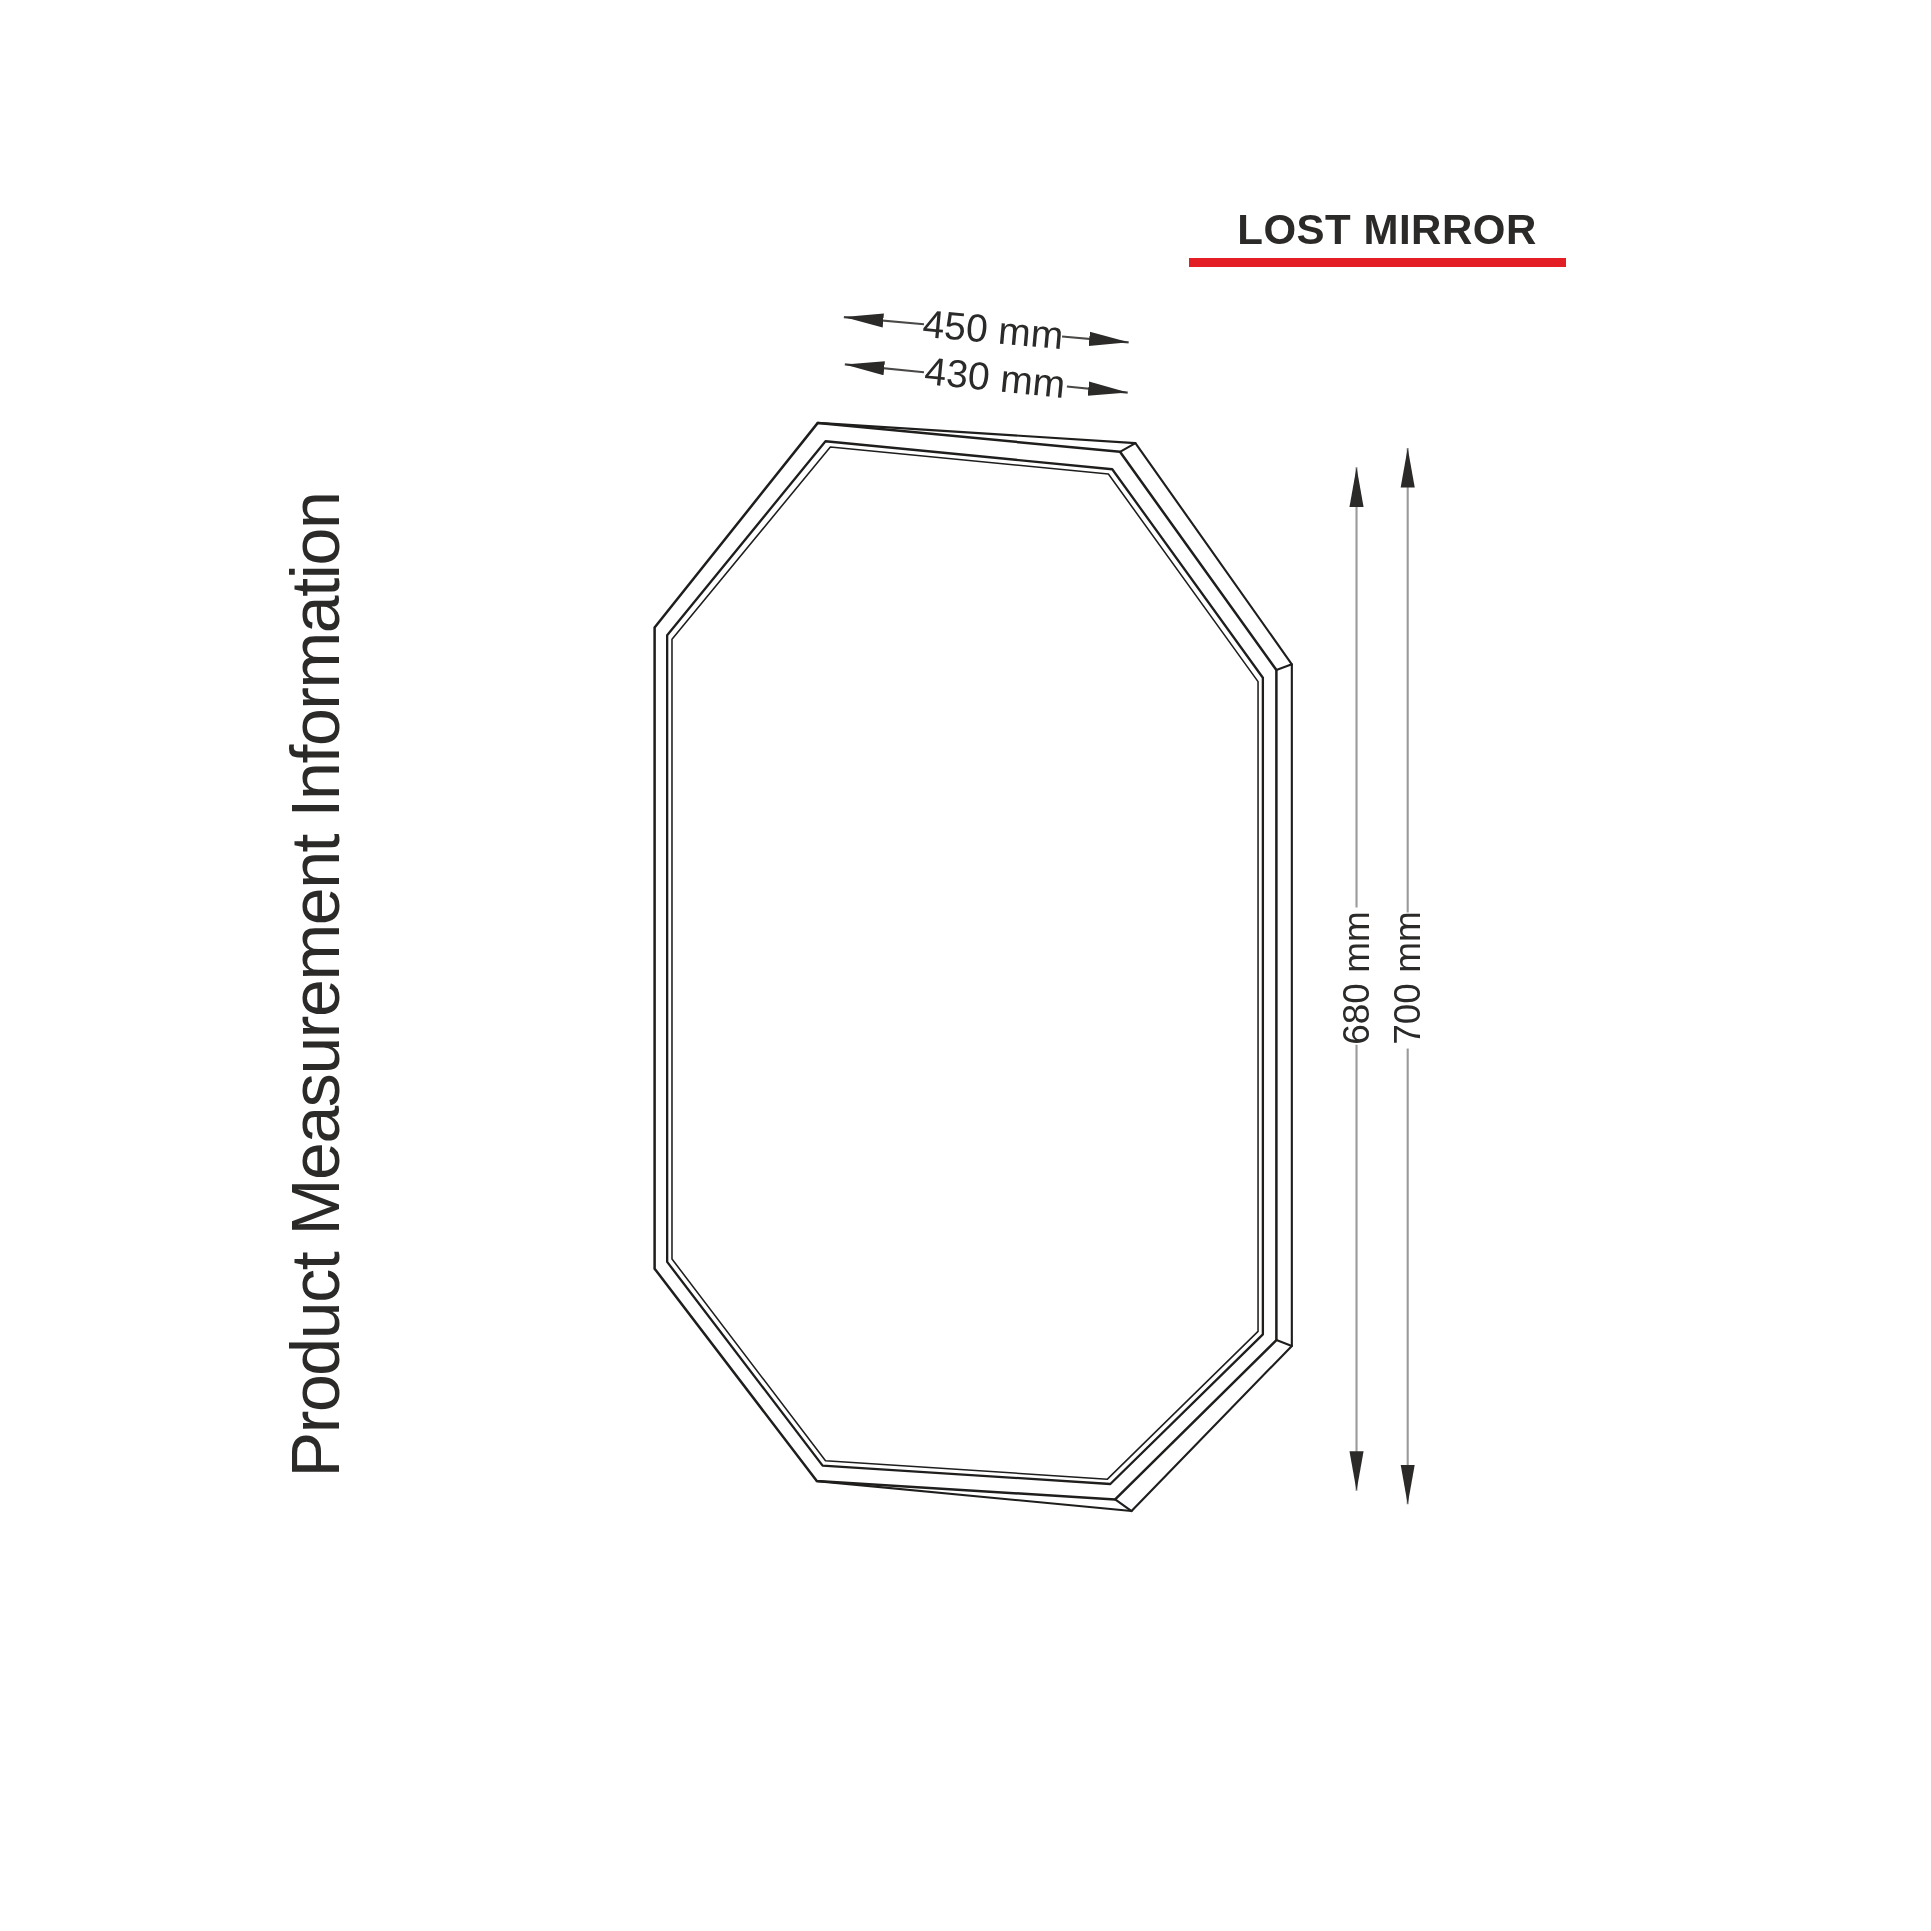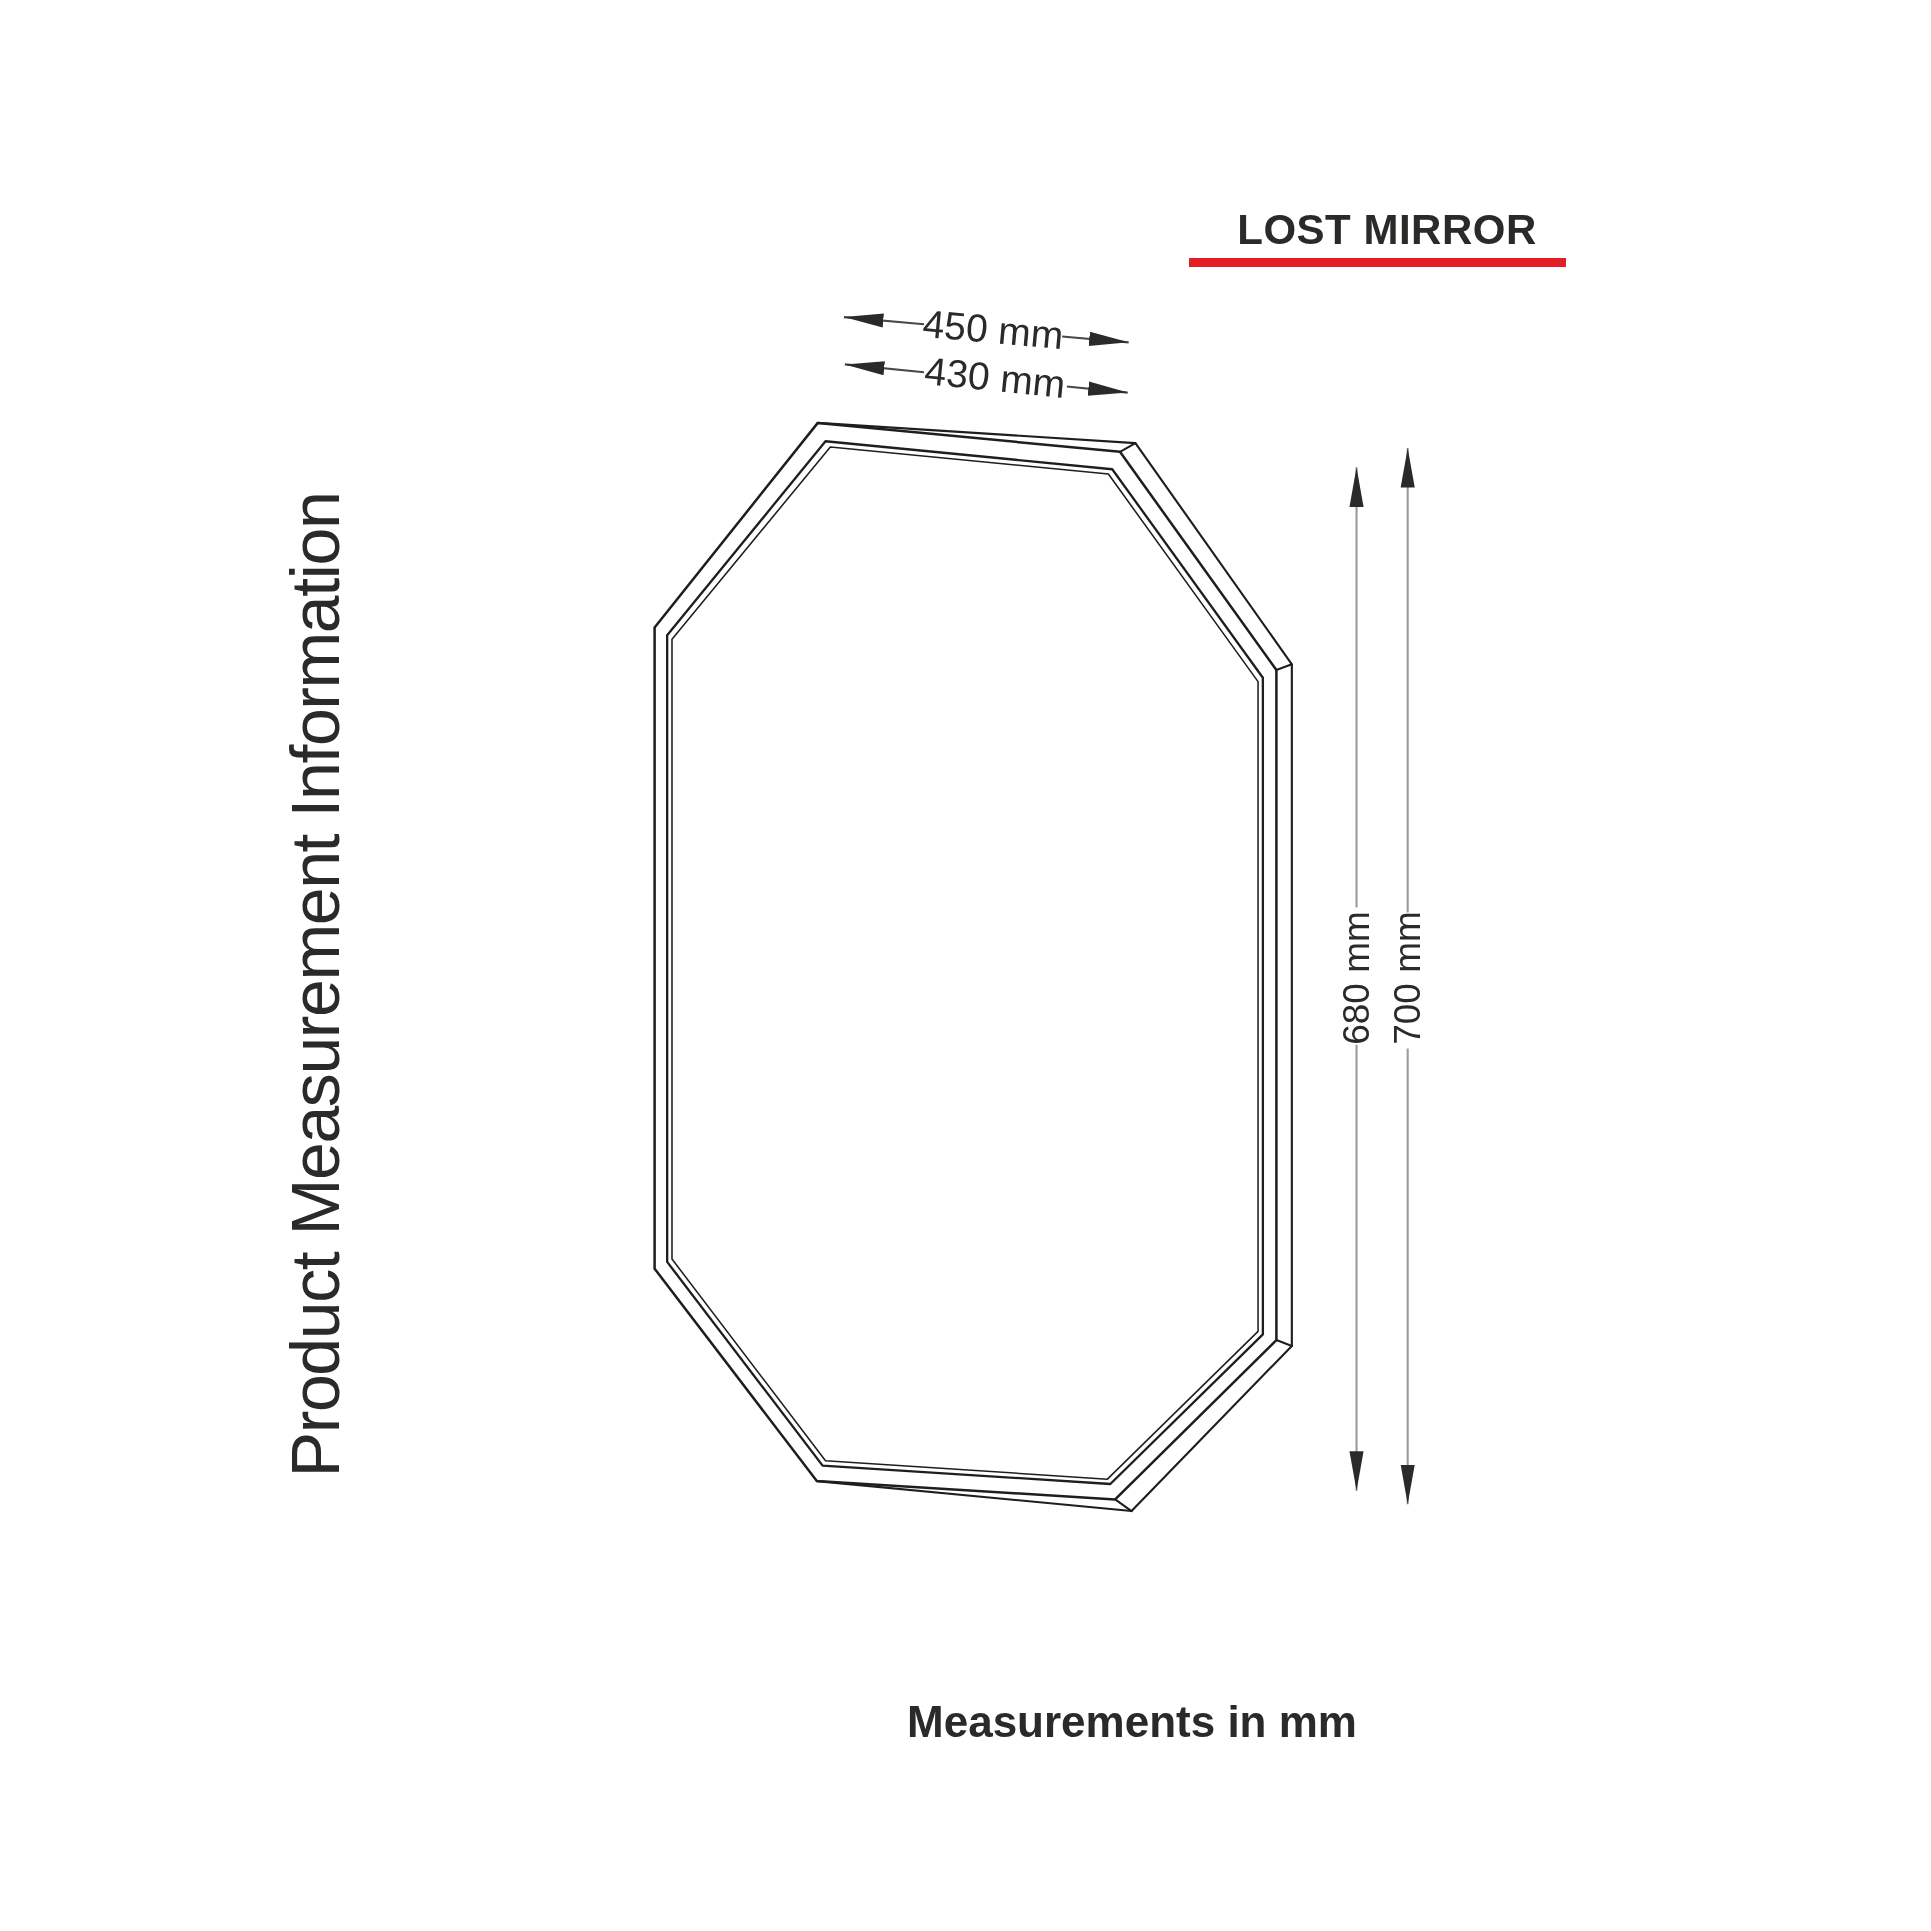--- a/index.html
+++ b/index.html
@@ -93,16 +93,15 @@
   <div class="label dim-label dim-450">450 mm</div>
 
   <div class="label dim-label dim-430">430 mm</div>
 
   <div class="label vdim-label dim-680">680 mm</div>
 
   <div class="label vdim-label dim-700">700 mm</div>
 
   <div class="label side-label">Product Measurement Information</div>
 
-  <div class="label footer-note">Measurements in mm</div>
 
 </div>
 
 
 </body></html>

